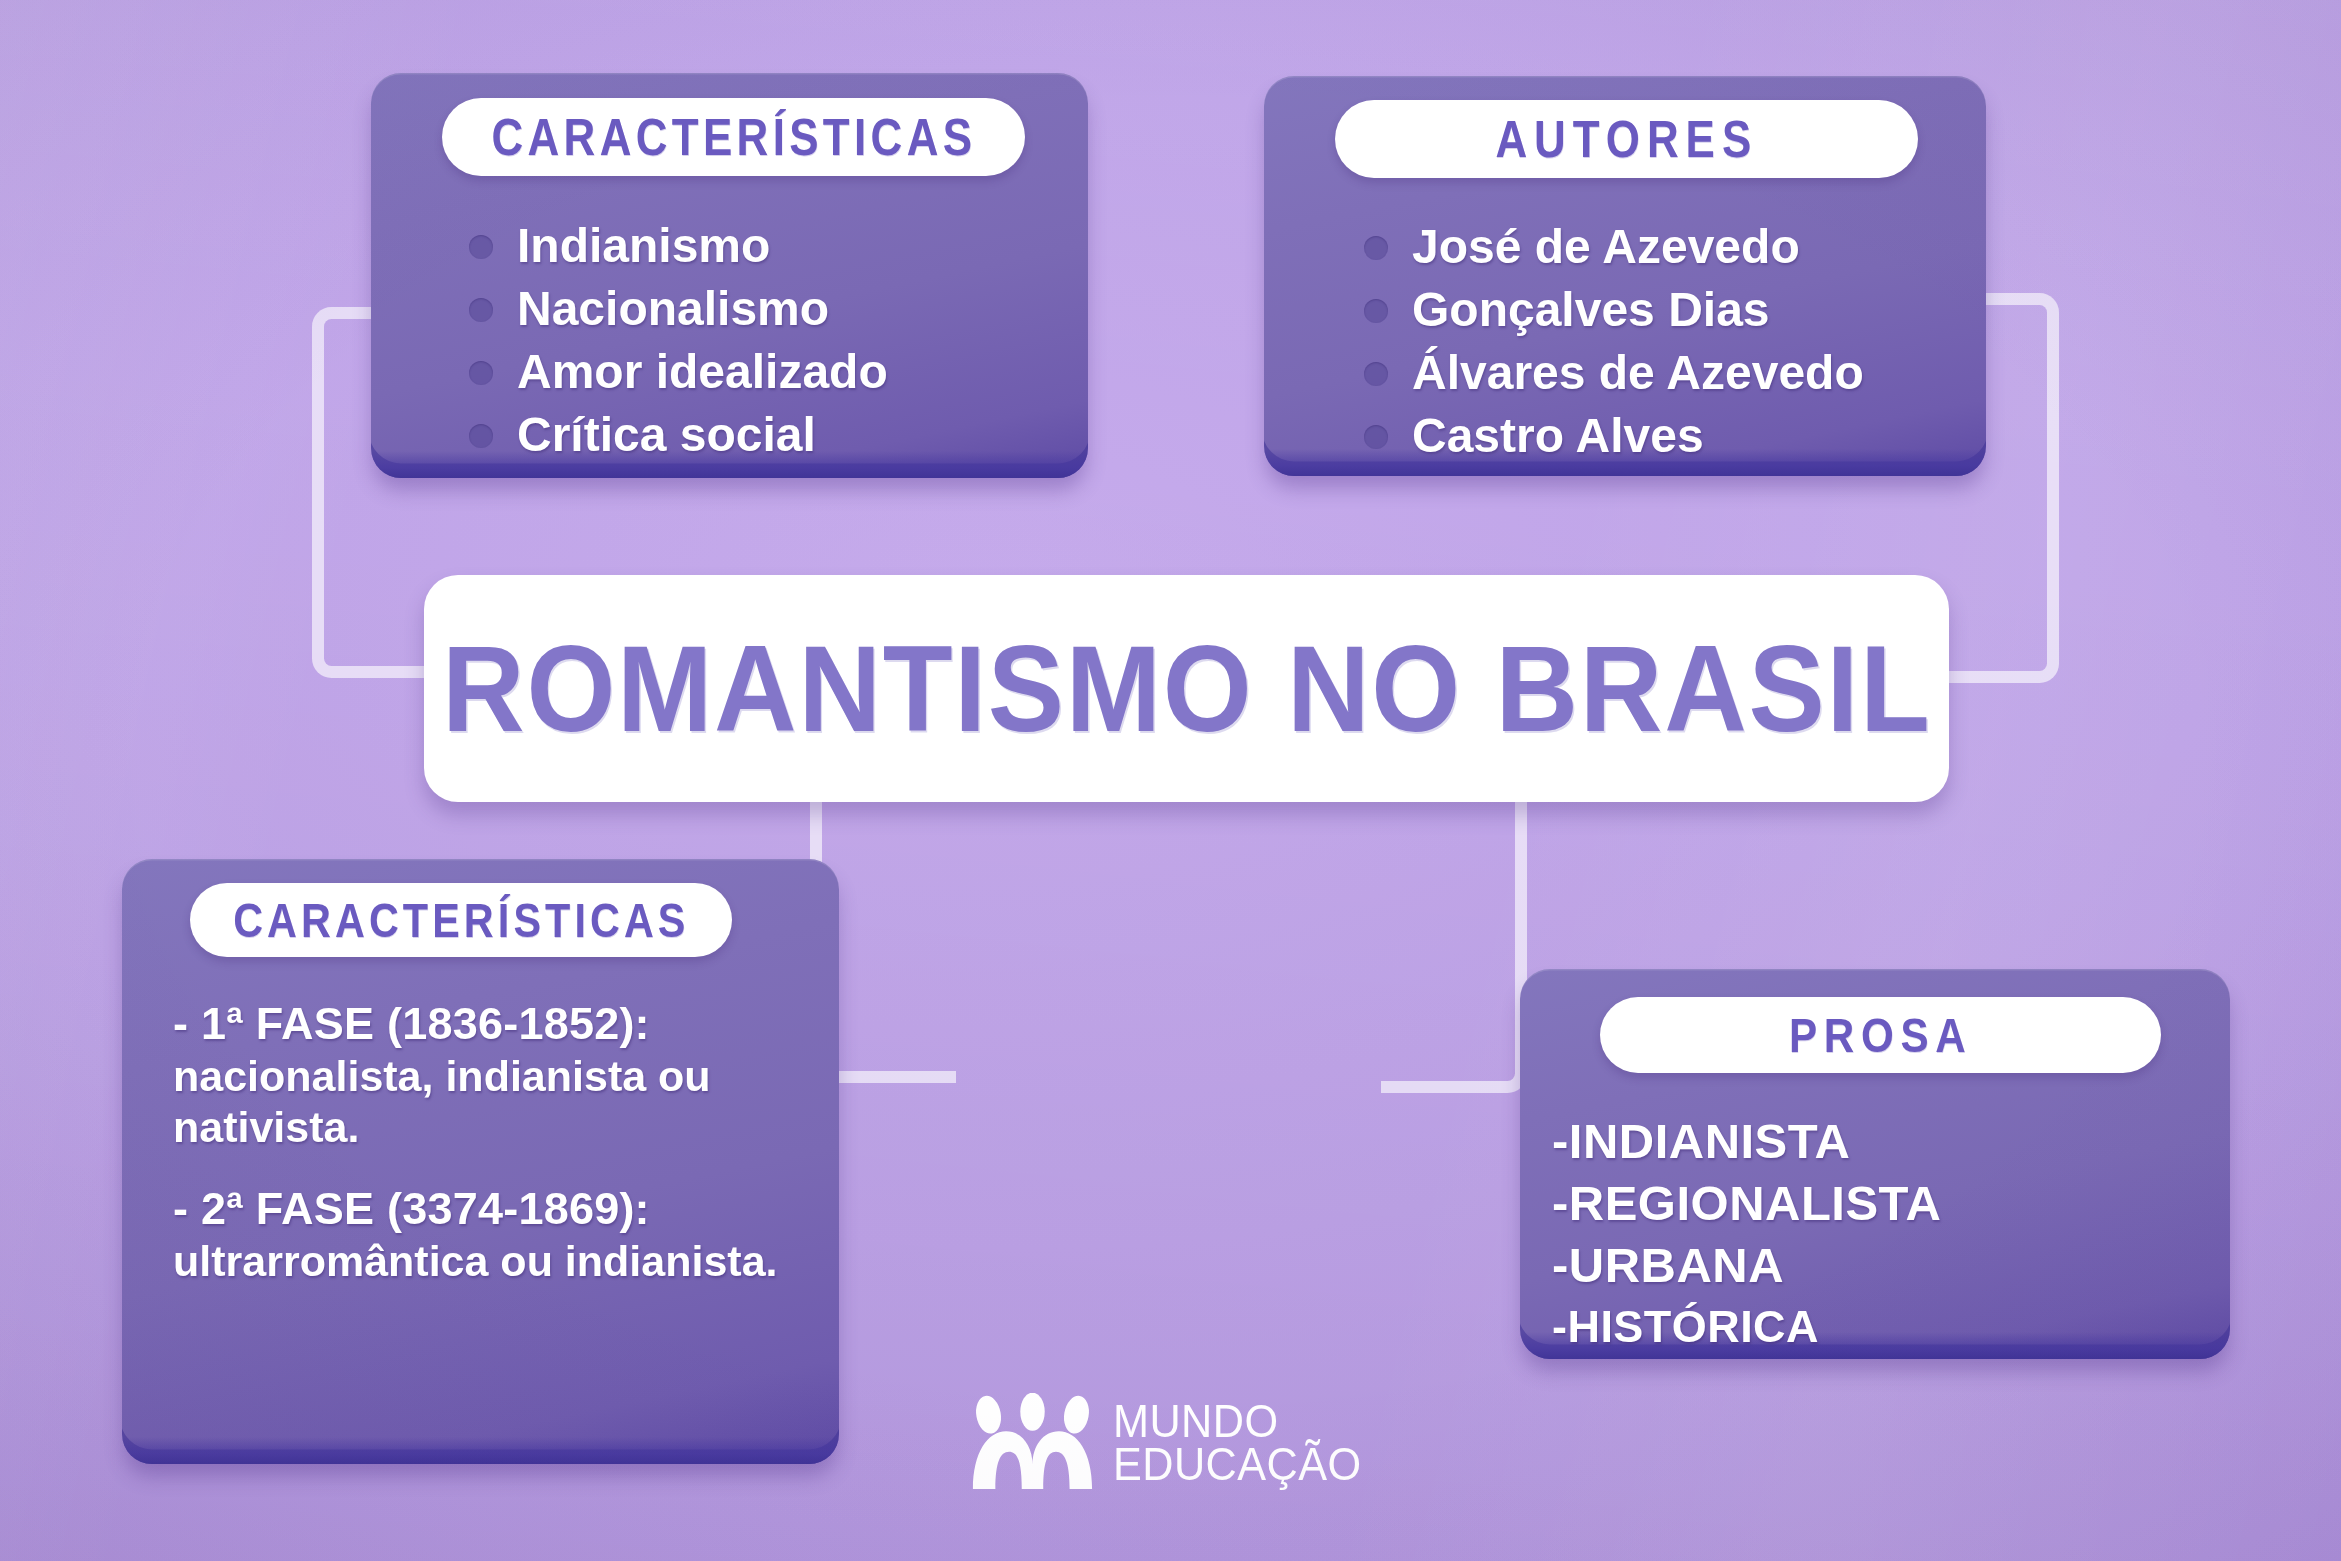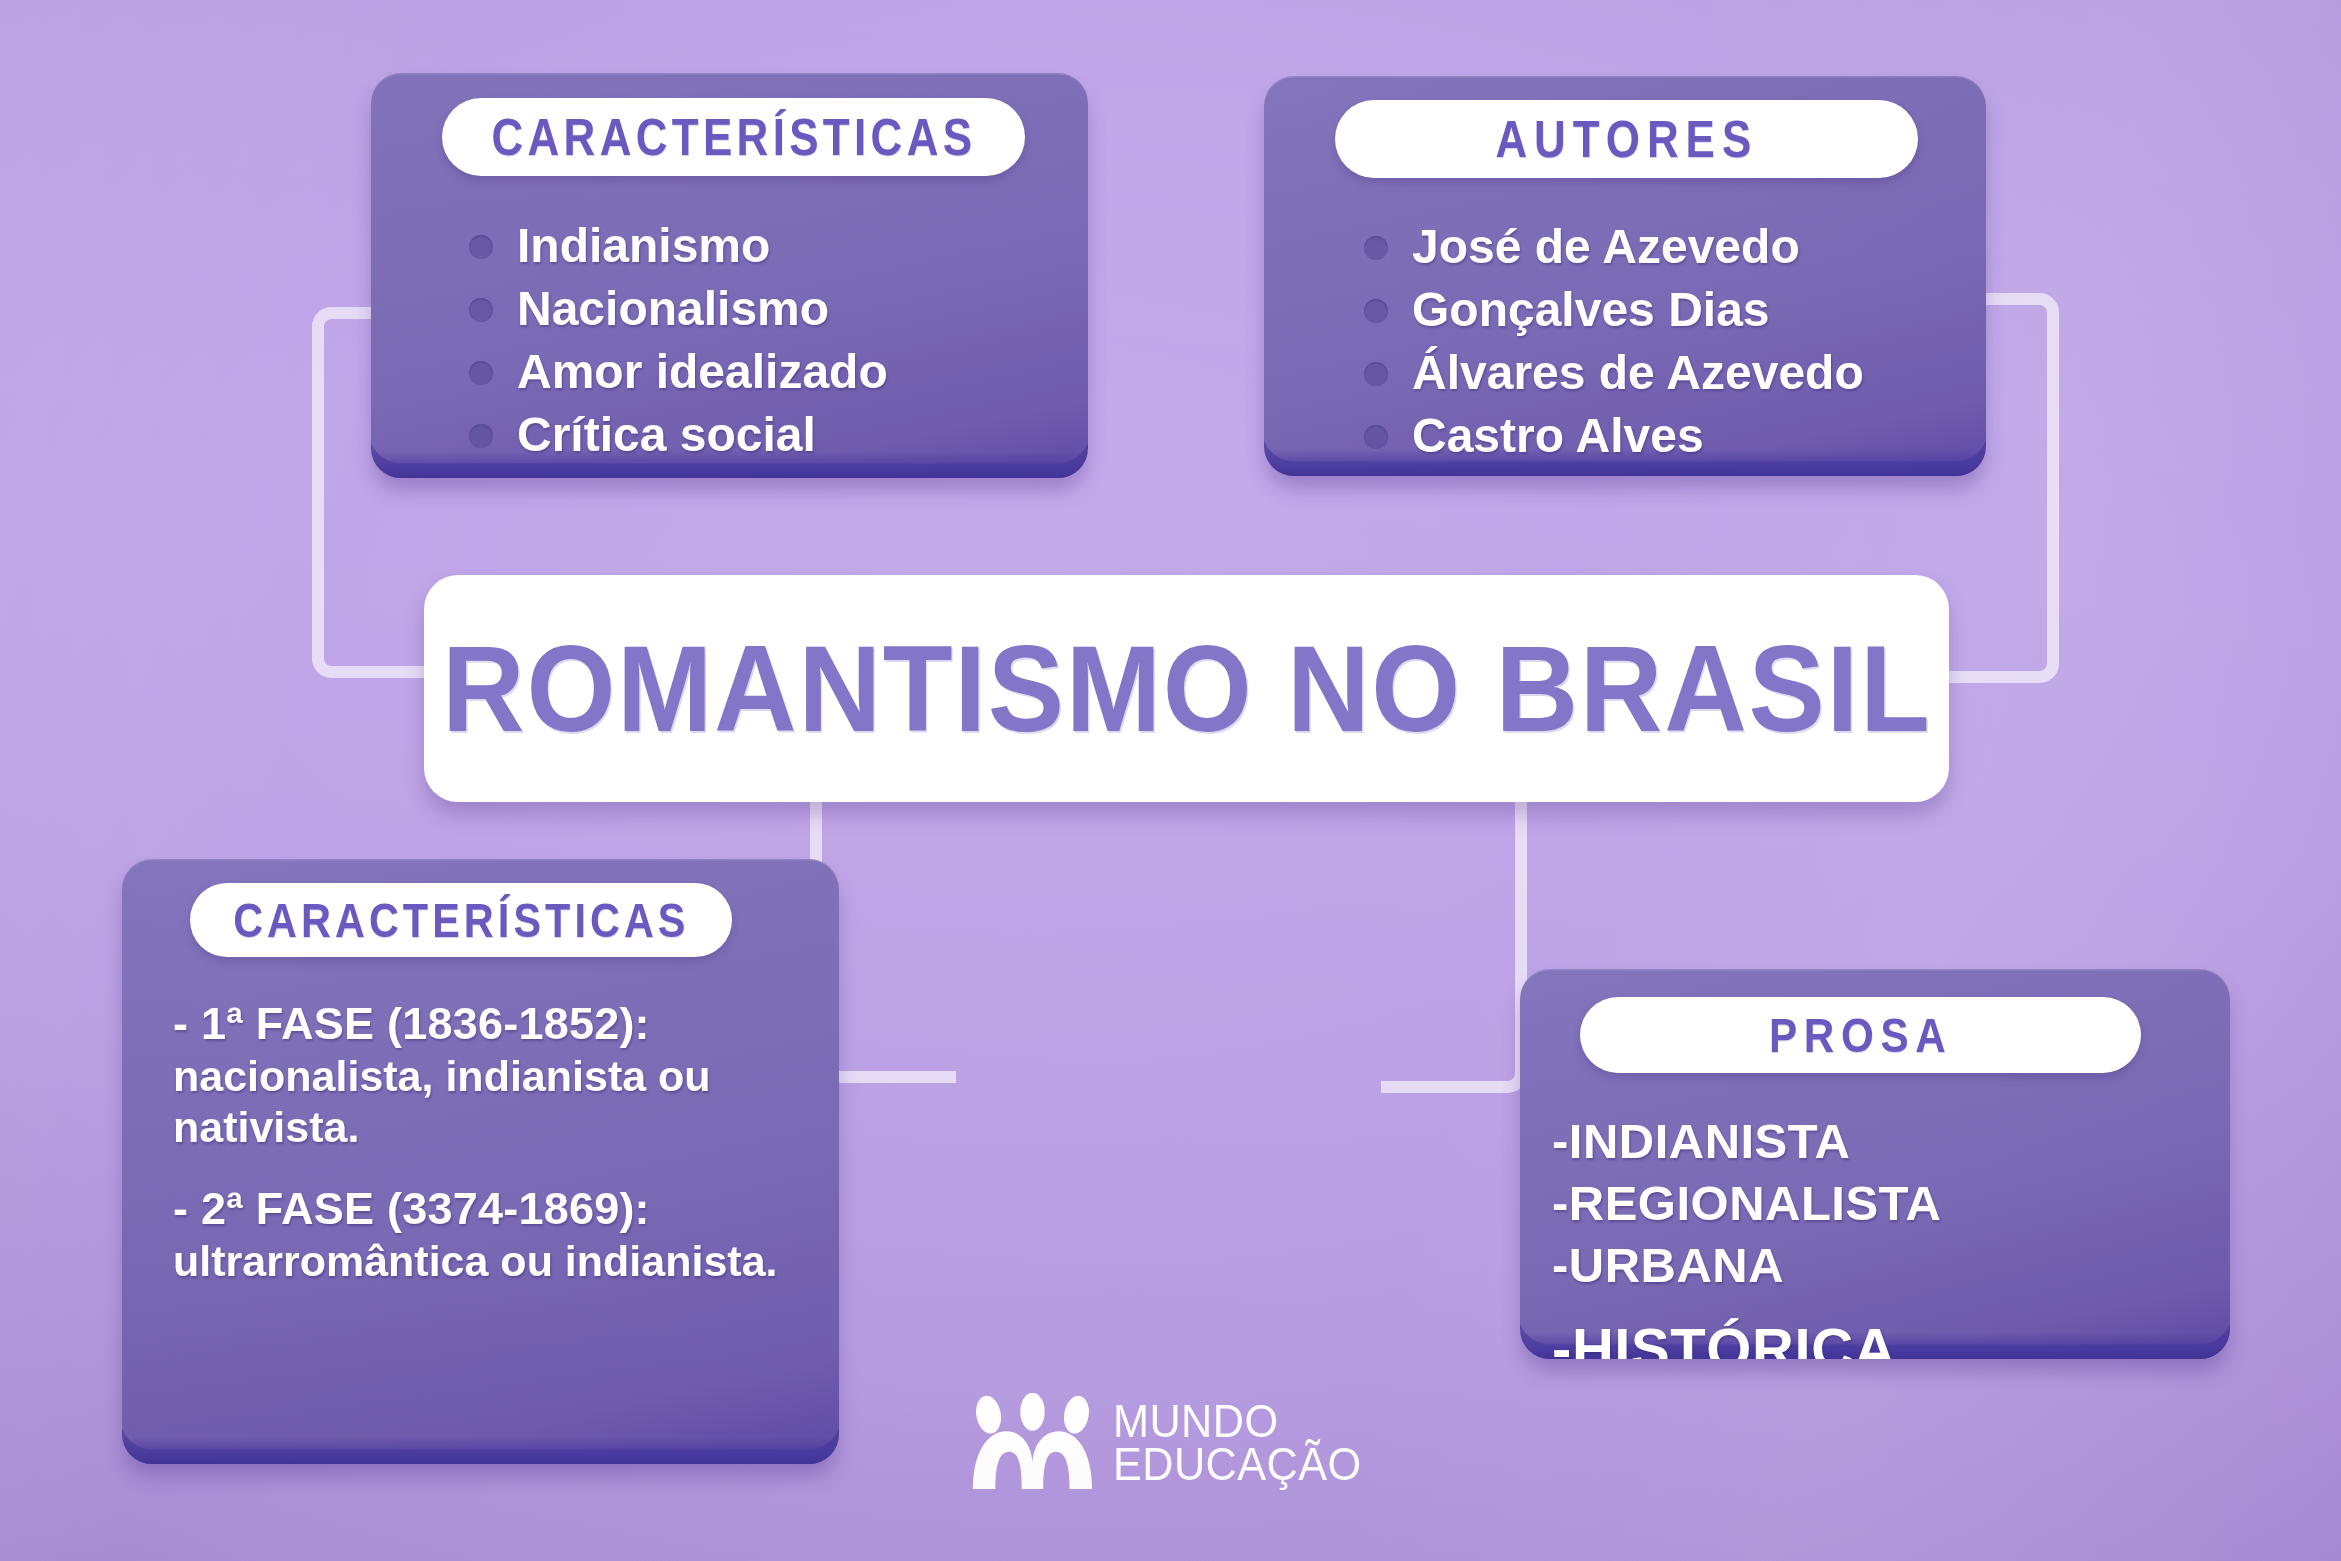--- a/index.html
+++ b/index.html
@@ -261,29 +261,29 @@
           <span class="ph-body" style="font-size:43px; line-height:51px;">ultrarromântica ou indianista.</span>
         </div>
 
 
       </div>
     </div>
   </div>
 
   <div class="card" id="card-prosa" style="left:1520px; top:969px; width:710px; height:390px;">
     <div class="card-inner">
-      <div class="pill" style="left:60px; top:28px; width:561px; height:76px;">
+      <div class="pill" style="left:80px; top:28px; width:561px; height:76px;">
         <span style="font-size:49px; letter-spacing:0.16em;">PROSA</span>
       </div>
 
       <ul class="dlist" style="left:32px; top:141px; width:634px;">
         <li style="font-size:49px; line-height:62px;">-INDIANISTA</li>
         <li style="font-size:49px; line-height:62px;">-REGIONALISTA</li>
         <li style="font-size:49px; line-height:62px;">-URBANA</li>
-        <li style="font-size:58px; line-height:62px;margin-top:22px;">-HISTÓRICA</li>
+        <li style="font-size:45px; line-height:62px;">-HISTÓRICA</li>
       </ul>
     </div>
   </div>
 
   <div id="logo">
     <svg class="logo-mark" viewBox="0 0 260 200">
       <ellipse cx="40" cy="44" rx="25" ry="39" fill="#ffffff" transform="rotate(-10 40 44)"></ellipse>
       <ellipse cx="130" cy="38" rx="25" ry="39" fill="#ffffff"></ellipse>
       <ellipse cx="220" cy="44" rx="25" ry="39" fill="#ffffff" transform="rotate(10 220 44)"></ellipse>
       <path d="M8 196 C8 122 38 78 76 78 C108 78 130 108 130 146 C130 108 152 78 184 78 C222 78 252 122 252 196 L206 196 C206 142 196 120 178 120 C160 120 152 142 152 196 L108 196 C108 142 100 120 82 120 C64 120 54 142 54 196 Z" fill="#ffffff"></path>

